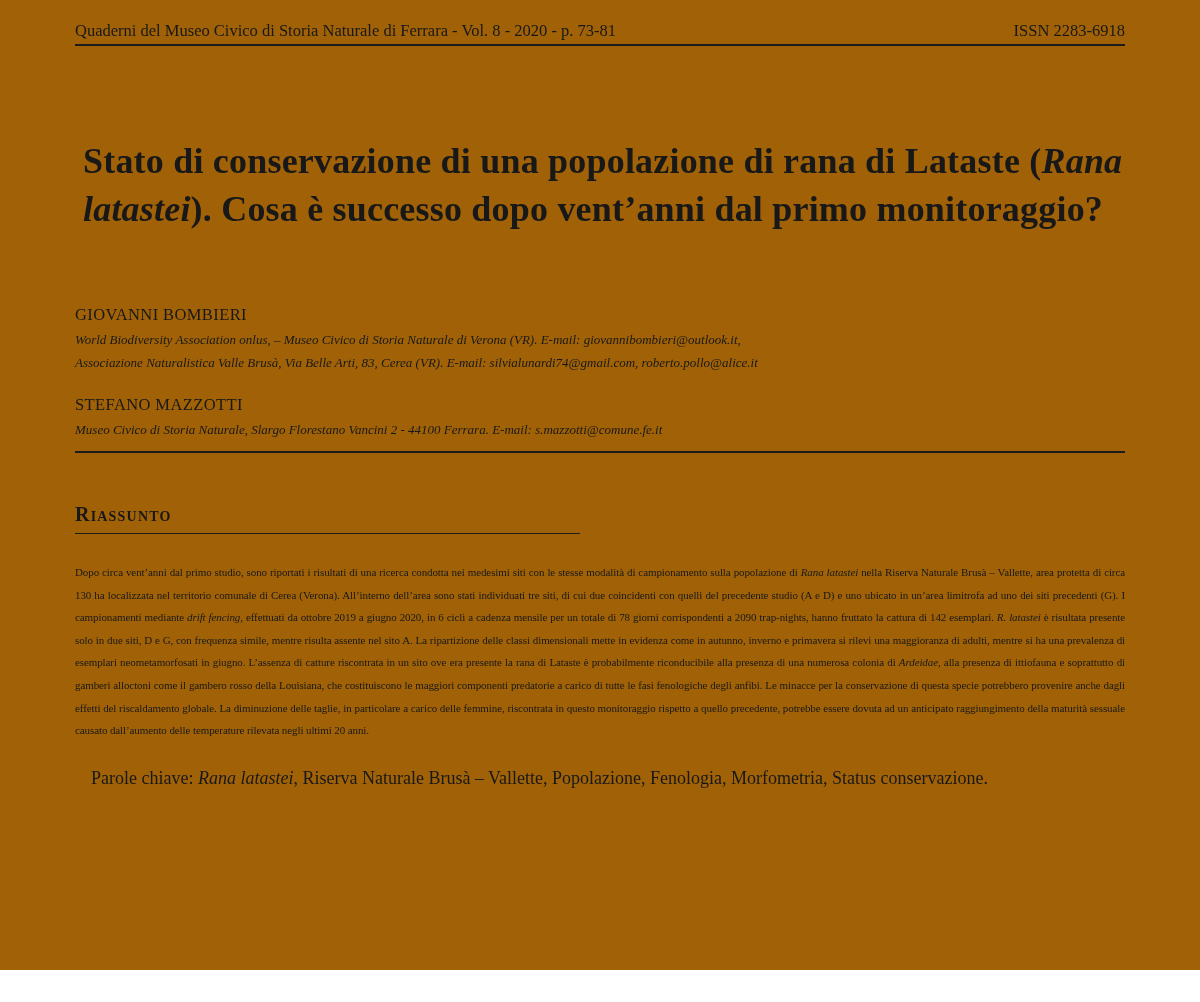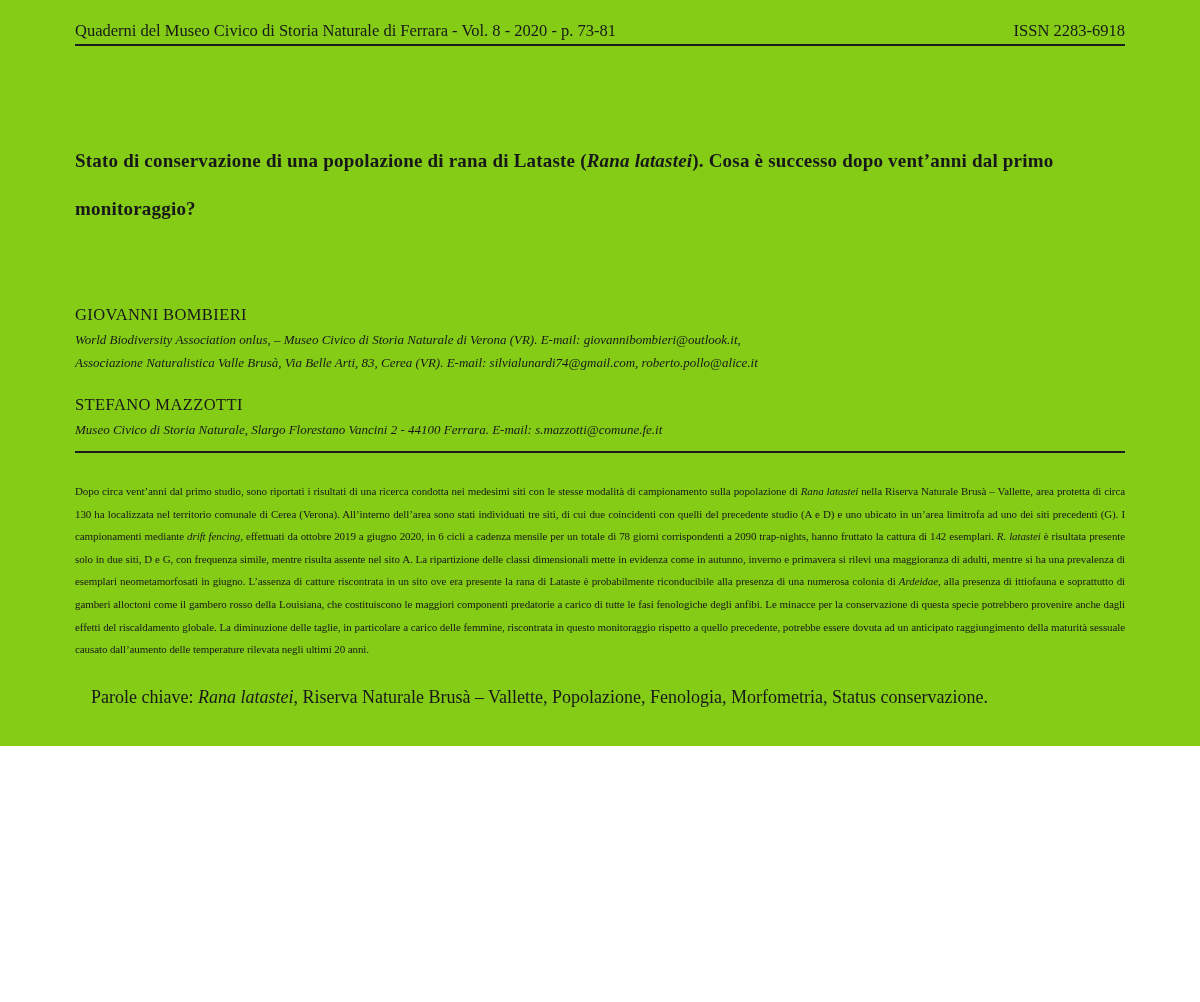--- a/index.html
+++ b/index.html
@@ -1,41 +1,41 @@
 <!DOCTYPE html>
 <html><head>
 <meta charset="utf-8">
 <style>
   * { box-sizing: border-box; }
   html, body { margin: 0; padding: 0; background: #ffffff; }
   .page {
     position: relative;
     width: 1200px;
-    height: 746px;
-    background: #84cc16;
+    height: 970px;
+    background: #a16207;
     color: #181818;
     font-family: "Liberation Serif", serif;
     overflow: hidden;
   }
   .content { margin: 0 75px; width: 1050px; }
 
   .journal-header {
     display: flex;
     justify-content: space-between;
     align-items: flex-end;
     padding-top: 21px;
     padding-bottom: 4px;
     border-bottom: 2px solid #1c1c1c;
     font-size: 16.5px;
     line-height: 19px;
   }
 
   .title {
-    margin: 91px 0 0 0;
-    font-size: 19px;
+    margin: 91px 0 0 8px;
+    font-size: 36px;
     font-weight: bold;
     line-height: 48px;
     letter-spacing: 0.2px;
   }
 
   .authors { margin-top: 69px; }
   .author-group { margin: 0; }
   .author-group.gap-a { }
   .author-group.gap-b { margin-bottom: 18px; }
   .author-name {
@@ -109,19 +109,20 @@
 
       <div class="author-group">
         <div class="author-name">STEFANO MAZZOTTI</div>
         <div class="affiliation">Museo Civico di Storia Naturale, Slargo Florestano Vancini 2 - 44100 Ferrara. E-mail: s.mazzotti@comune.fe.it</div>
       </div>
 
     </div>
 
     <div class="full-rule"></div>
 
+    <h2 class="abstract-heading">Riassunto</h2>
 
     <p class="abstract"><span>Dopo circa vent’anni dal primo studio, sono riportati i risultati di una ricerca condotta nei medesimi siti con le stesse modalità di campionamento sulla popolazione di </span><span class="italic">Rana latastei</span><span> nella Riserva Naturale Brusà – Vallette, area protetta di circa 130 ha localizzata nel territorio comunale di Cerea (Verona). All’interno dell’area sono stati individuati tre siti, di cui due coincidenti con quelli del precedente studio (A e D) e uno ubicato in un’area limitrofa ad uno dei siti precedenti (G). I campionamenti mediante </span><span class="italic">drift fencing</span><span>, effettuati da ottobre 2019 a giugno 2020, in 6 cicli a cadenza mensile per un totale di 78 giorni corrispondenti a 2090 trap-nights, hanno fruttato la cattura di 142 esemplari. </span><span class="italic">R. latastei</span><span> è risultata presente solo in due siti, D e G, con frequenza simile, mentre risulta assente nel sito A. La ripartizione delle classi dimensionali mette in evidenza come in autunno, inverno e primavera si rilevi una maggioranza di adulti, mentre si ha una prevalenza di esemplari neometamorfosati in giugno. L’assenza di catture riscontrata in un sito ove era presente la rana di Lataste è probabilmente riconducibile alla presenza di una numerosa colonia di </span><span class="italic">Ardeidae</span><span>, alla presenza di ittiofauna e soprattutto di gamberi alloctoni come il gambero rosso della Louisiana, che costituiscono le maggiori componenti predatorie a carico di tutte le fasi fenologiche degli anfibi. Le minacce per la conservazione di questa specie potrebbero provenire anche dagli effetti del riscaldamento globale. La diminuzione delle taglie, in particolare a carico delle femmine, riscontrata in questo monitoraggio rispetto a quello precedente, potrebbe essere dovuta ad un anticipato raggiungimento della maturità sessuale causato dall’aumento delle temperature rilevata negli ultimi 20 anni.</span></p>
 
     <p class="keywords"><span>Parole chiave: </span><span class="italic">Rana latastei</span><span>, Riserva Naturale Brusà – Vallette, Popolazione, Fenologia, Morfometria, Status conservazione.</span></p>
 
   </div>
 </div>
 
 </body></html>

